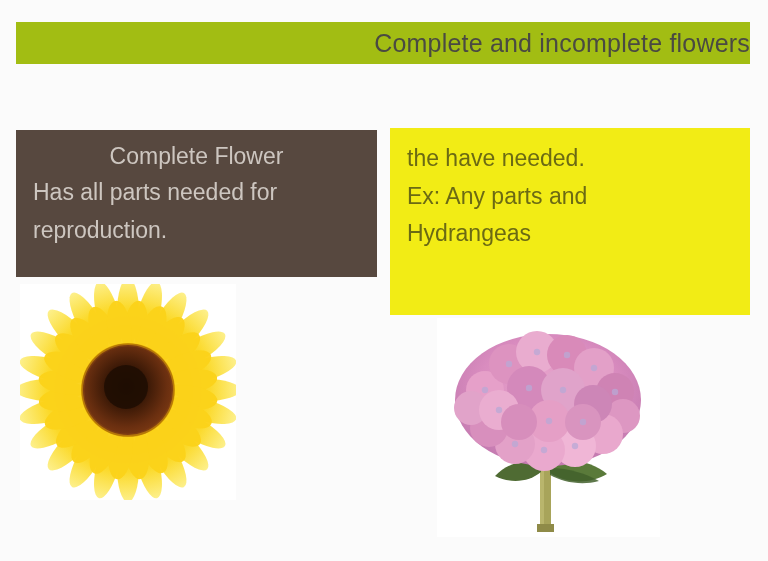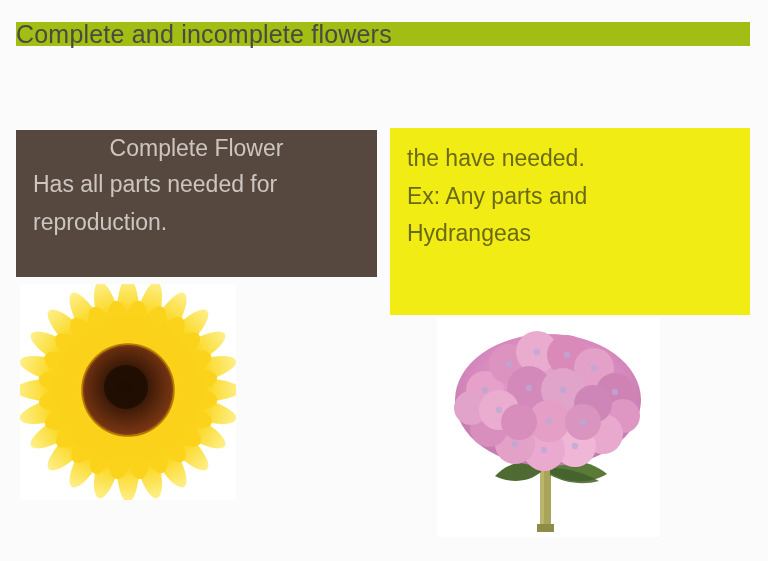--- a/index.html
+++ b/index.html
@@ -17,25 +17,25 @@
     background: #fbfbfb;
     overflow: hidden;
   }
 
   
   #title-banner {
     position: absolute;
     left: 16px;
     top: 22px;
     width: 734px;
-    height: 24px;
+    height: 42px;
     background: #a2bd13;
     display: flex;
     align-items: center;
-    justify-content: flex-start;
+    justify-content: flex-end;
   }
   #title-text {
     font-size: 25px;
     font-weight: 400;
     color: #4a4a42;
     letter-spacing: 0.2px;
     line-height: 1;
     white-space: nowrap;
   }
 
@@ -43,21 +43,21 @@
   .card {
     position: absolute;
     box-sizing: border-box;
   }
   #complete-card {
     left: 16px;
     top: 130px;
     width: 361px;
     height: 147px;
     background: #57483f;
-    padding: 4px 10px 6px 10px;
+    padding: 12px 10px 6px 10px;
   }
   #incomplete-card {
     left: 390px;
     top: 128px;
     width: 360px;
     height: 187px;
     background: #f2ec15;
     padding: 8px 10px 6px 10px;
   }
 

